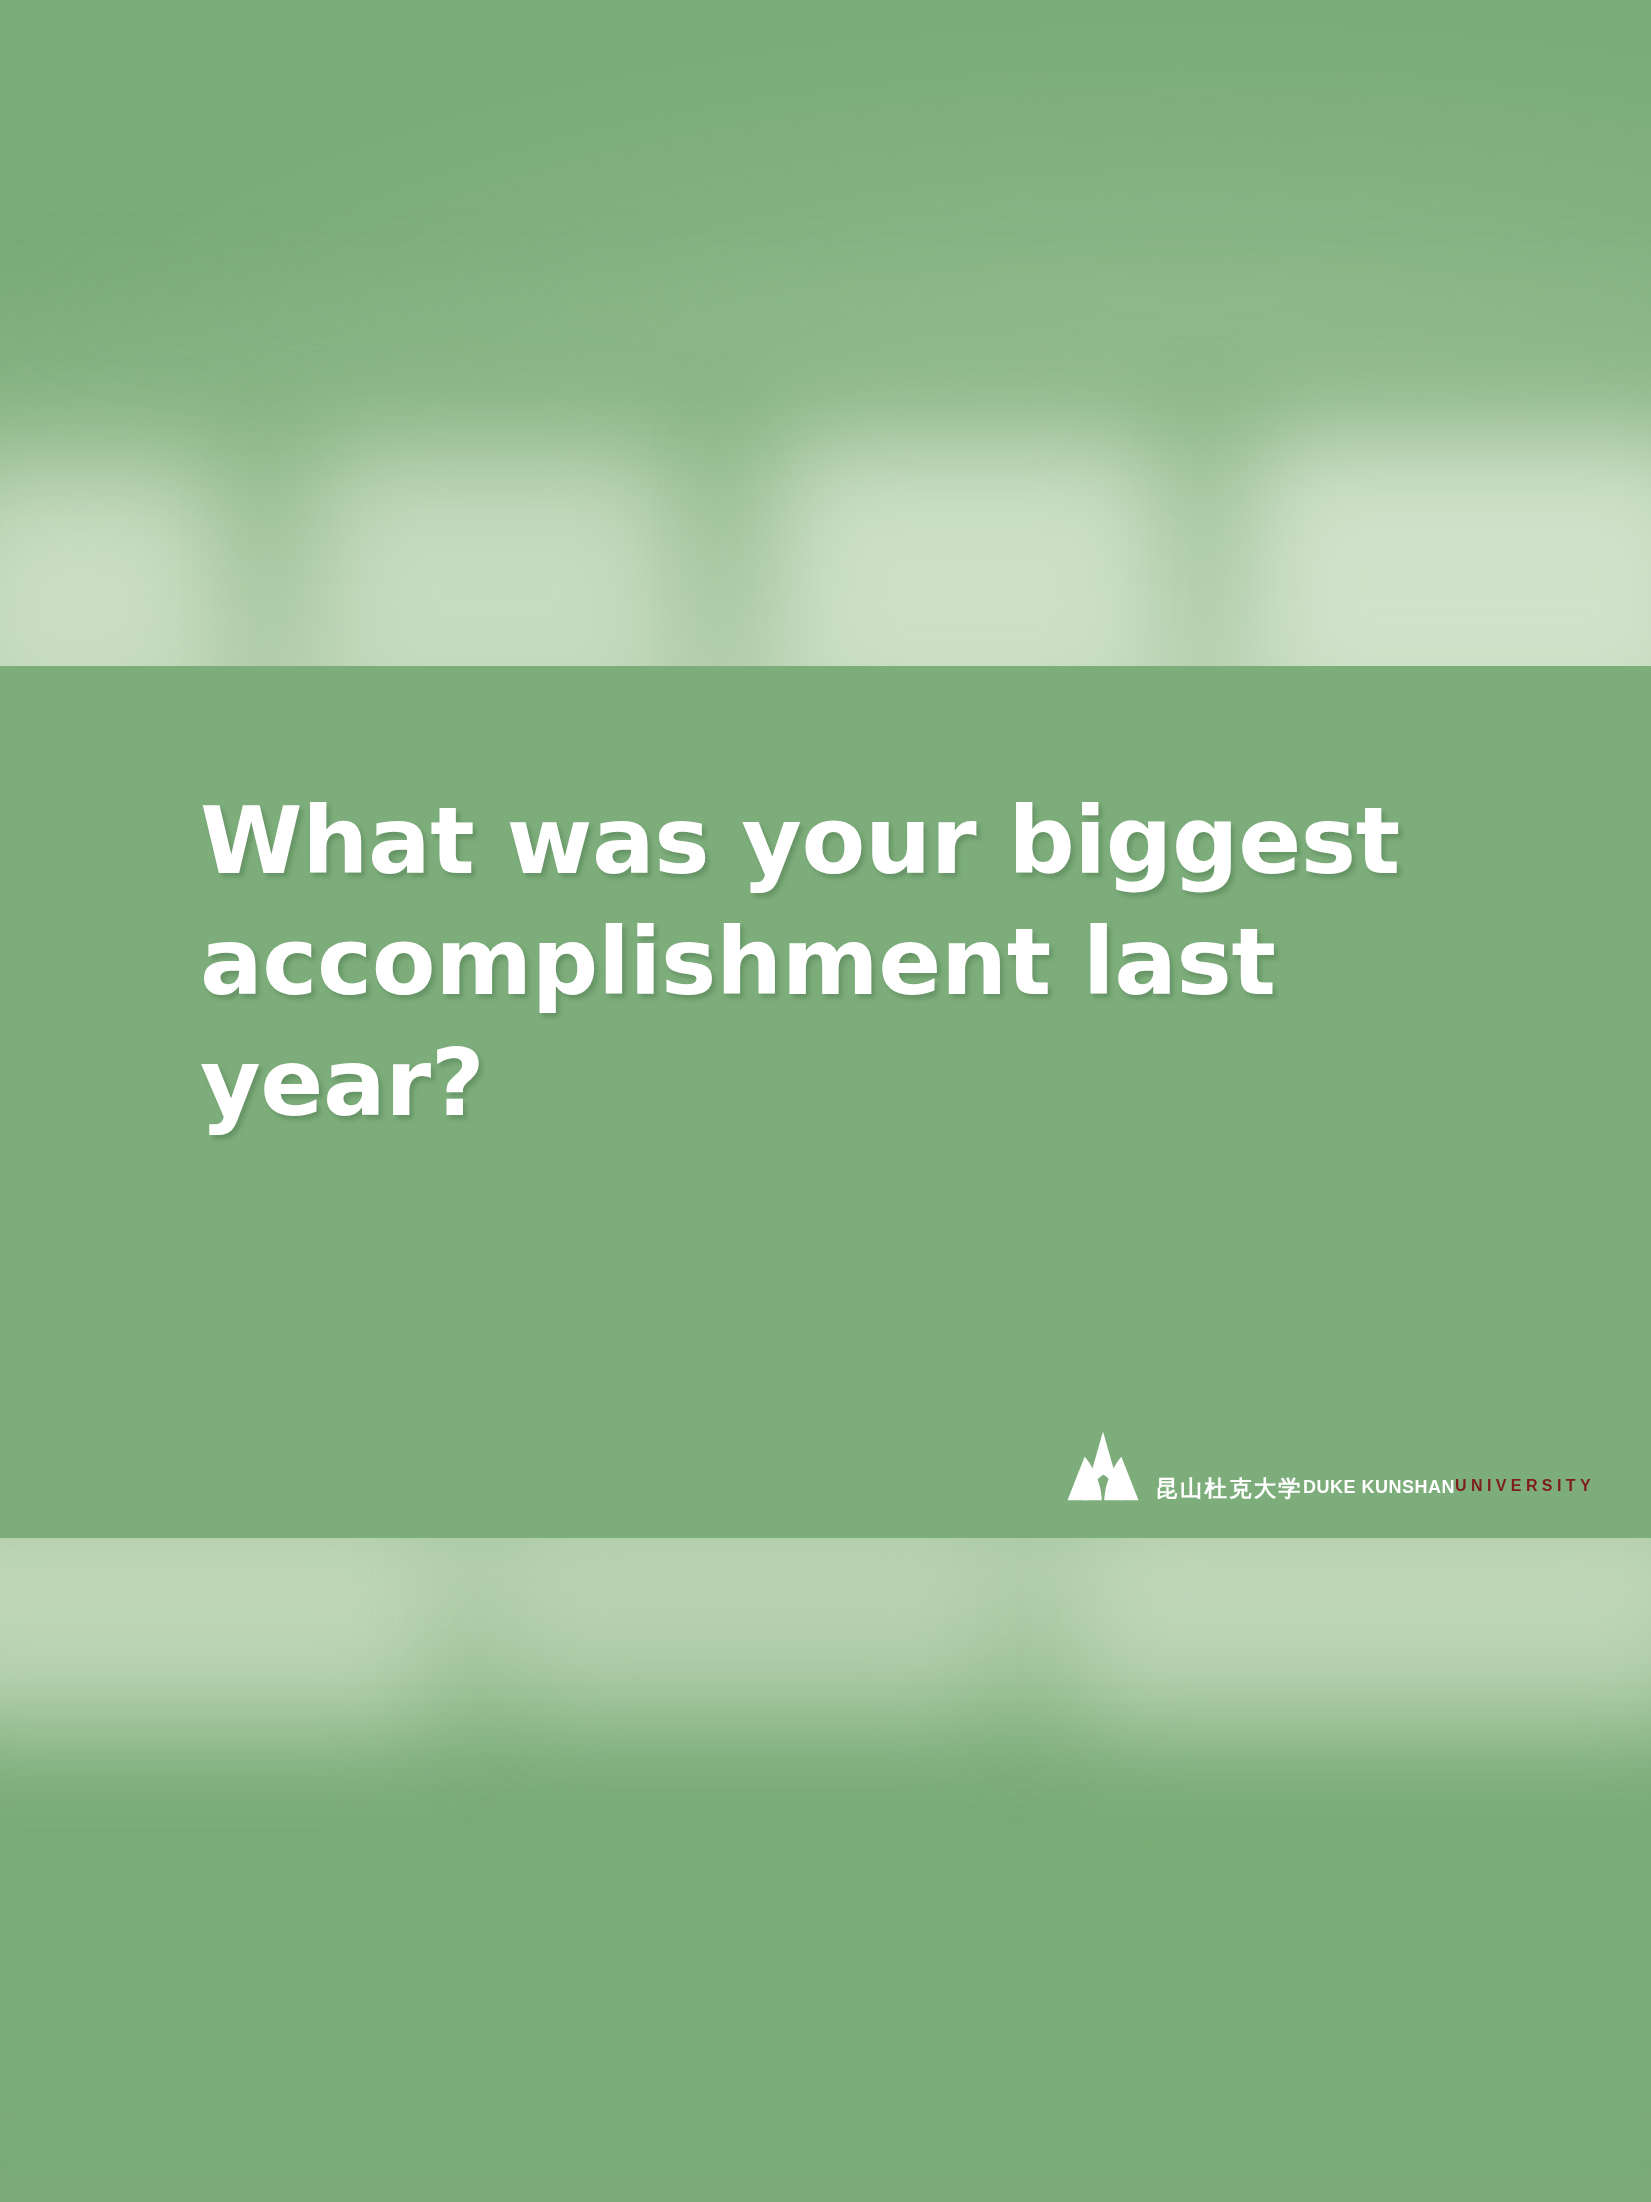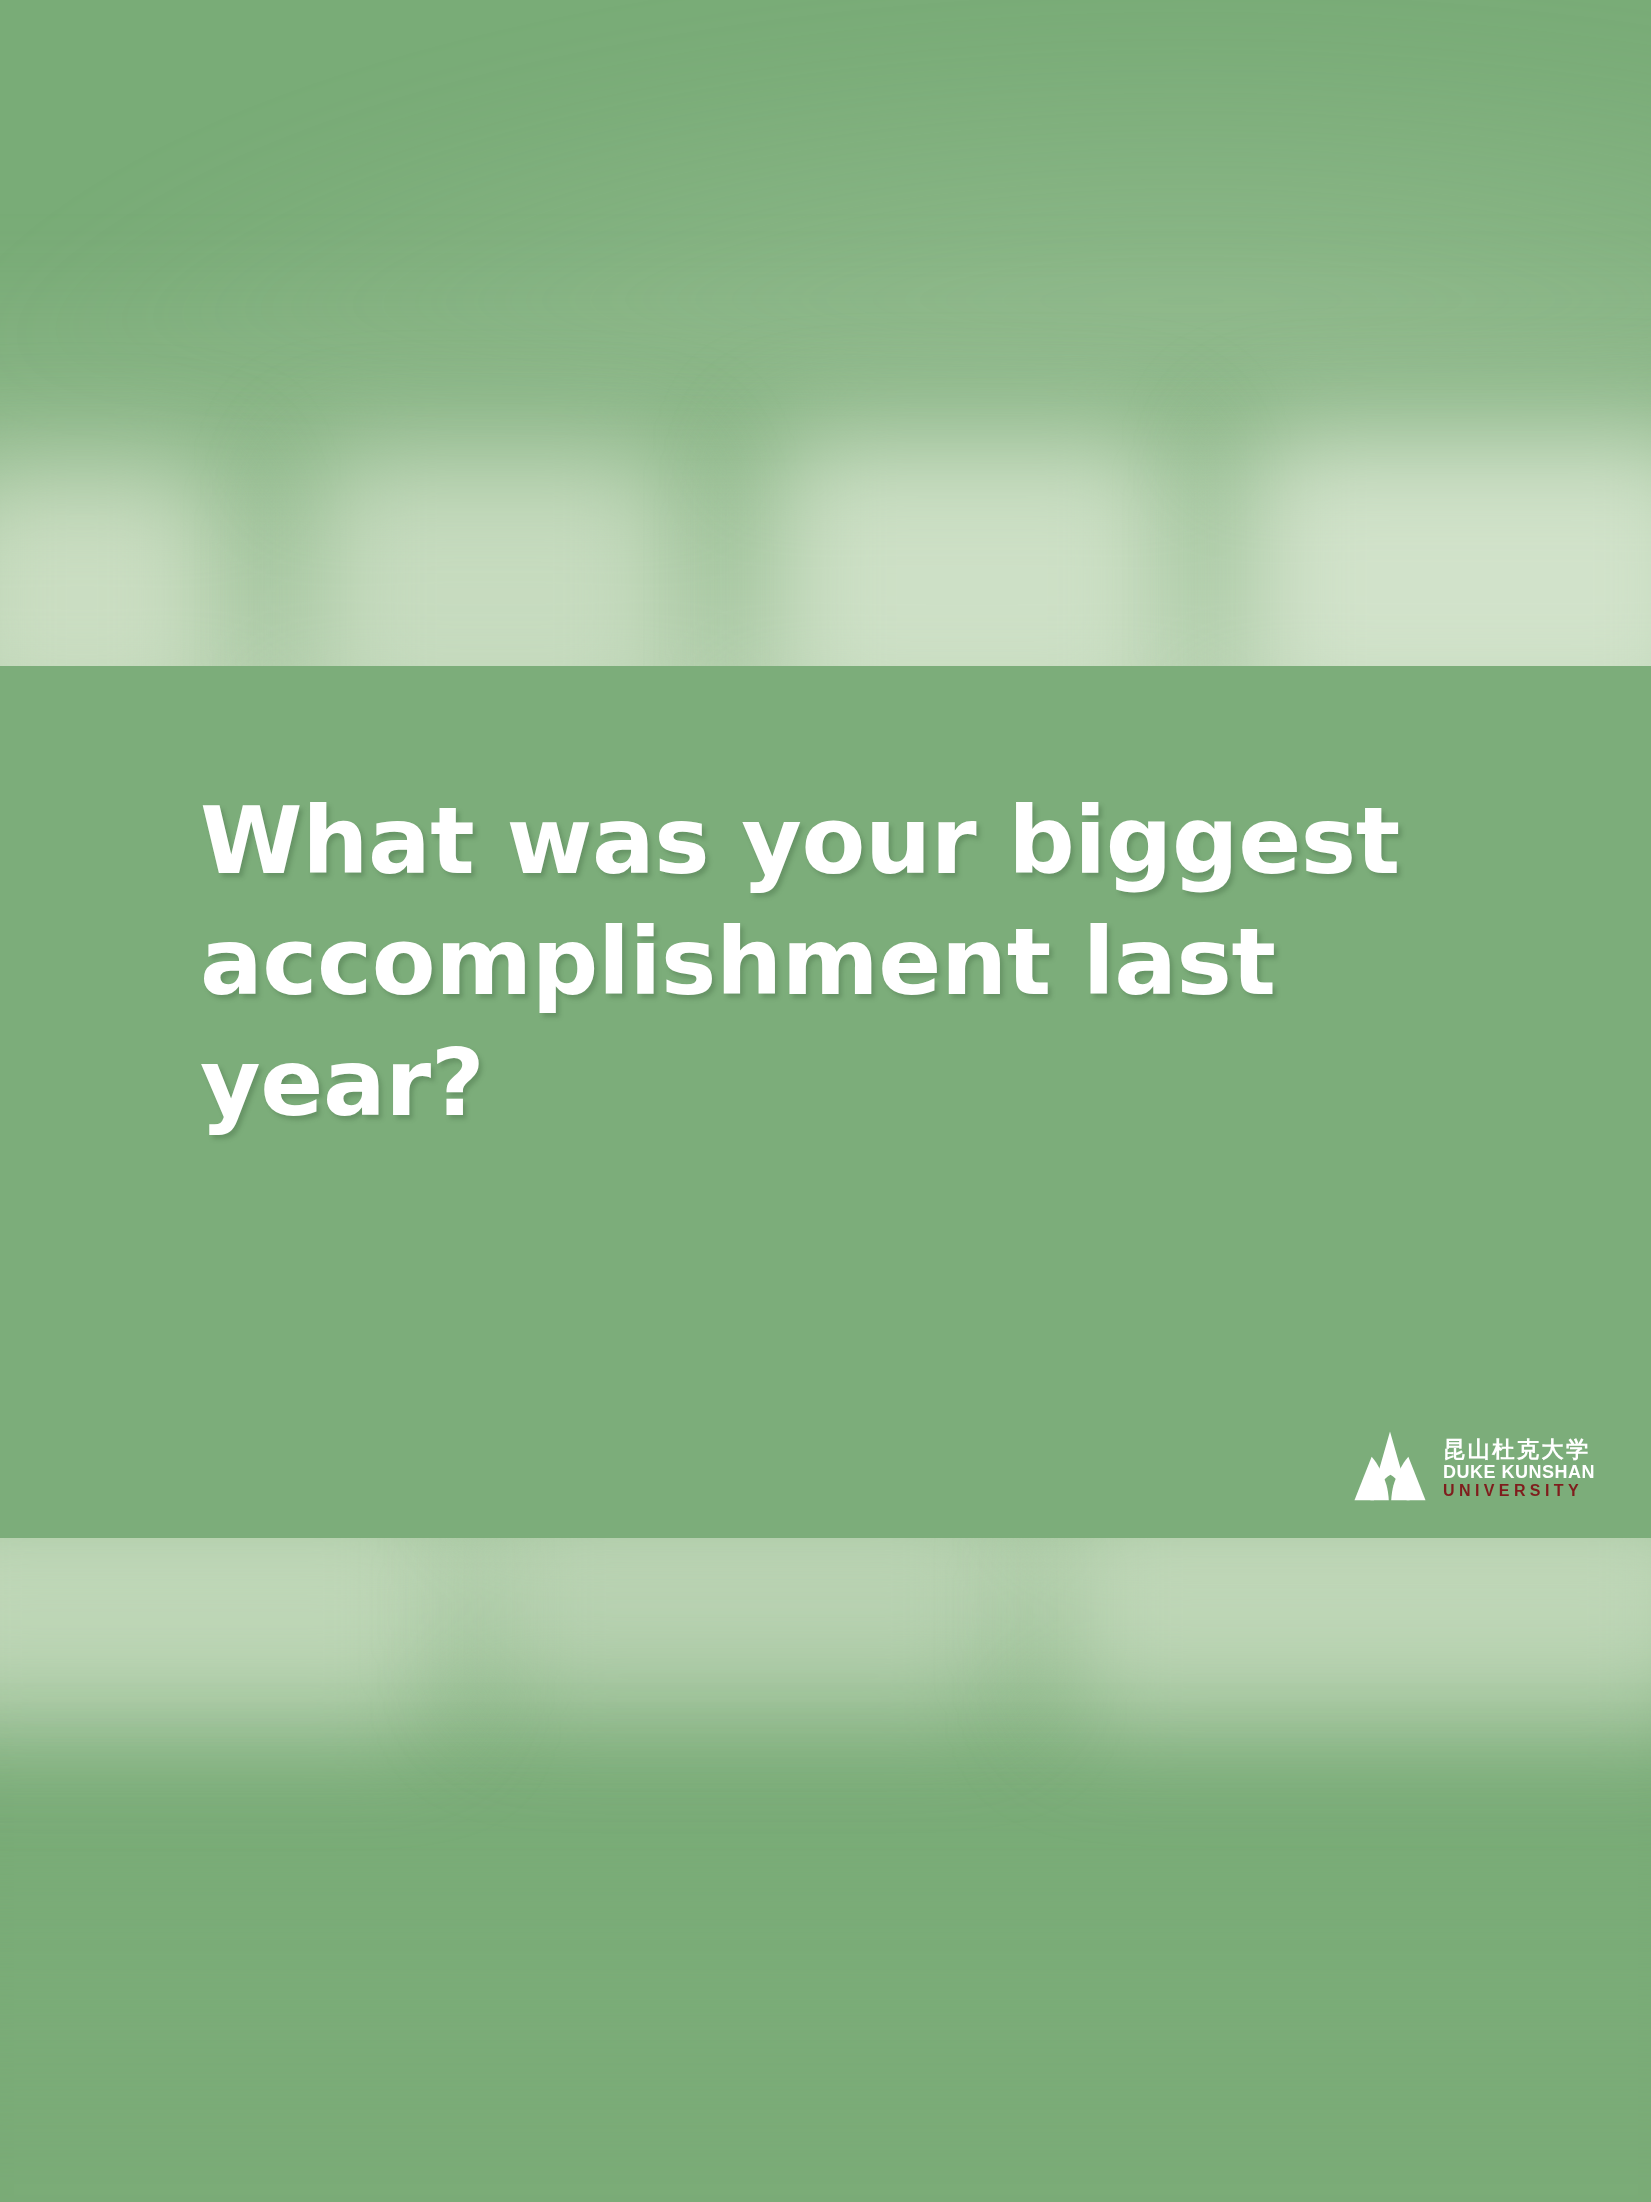--- a/index.html
+++ b/index.html
@@ -133,21 +133,21 @@
     right:57px; bottom:34px;
     display:flex;
     align-items:flex-end;
     gap:15.5px;
   }
   #logo-mark { width:74px; height:74px; display:block; flex:0 0 auto; }
   #logo-mark svg { display:block; width:74px; height:74px; }
 
   #logo-words {
     display:flex;
-    flex-direction:column;
+    flex-direction:row;
     align-items:stretch;
     padding-bottom:3.4px;
   }
   .logo-zh {
     font-family:"DejaVu Sans", sans-serif;
     font-weight:700;
     font-size:22.4px;
     line-height:1.06;
     letter-spacing:2.2px;
     color:#FFFFFF;

